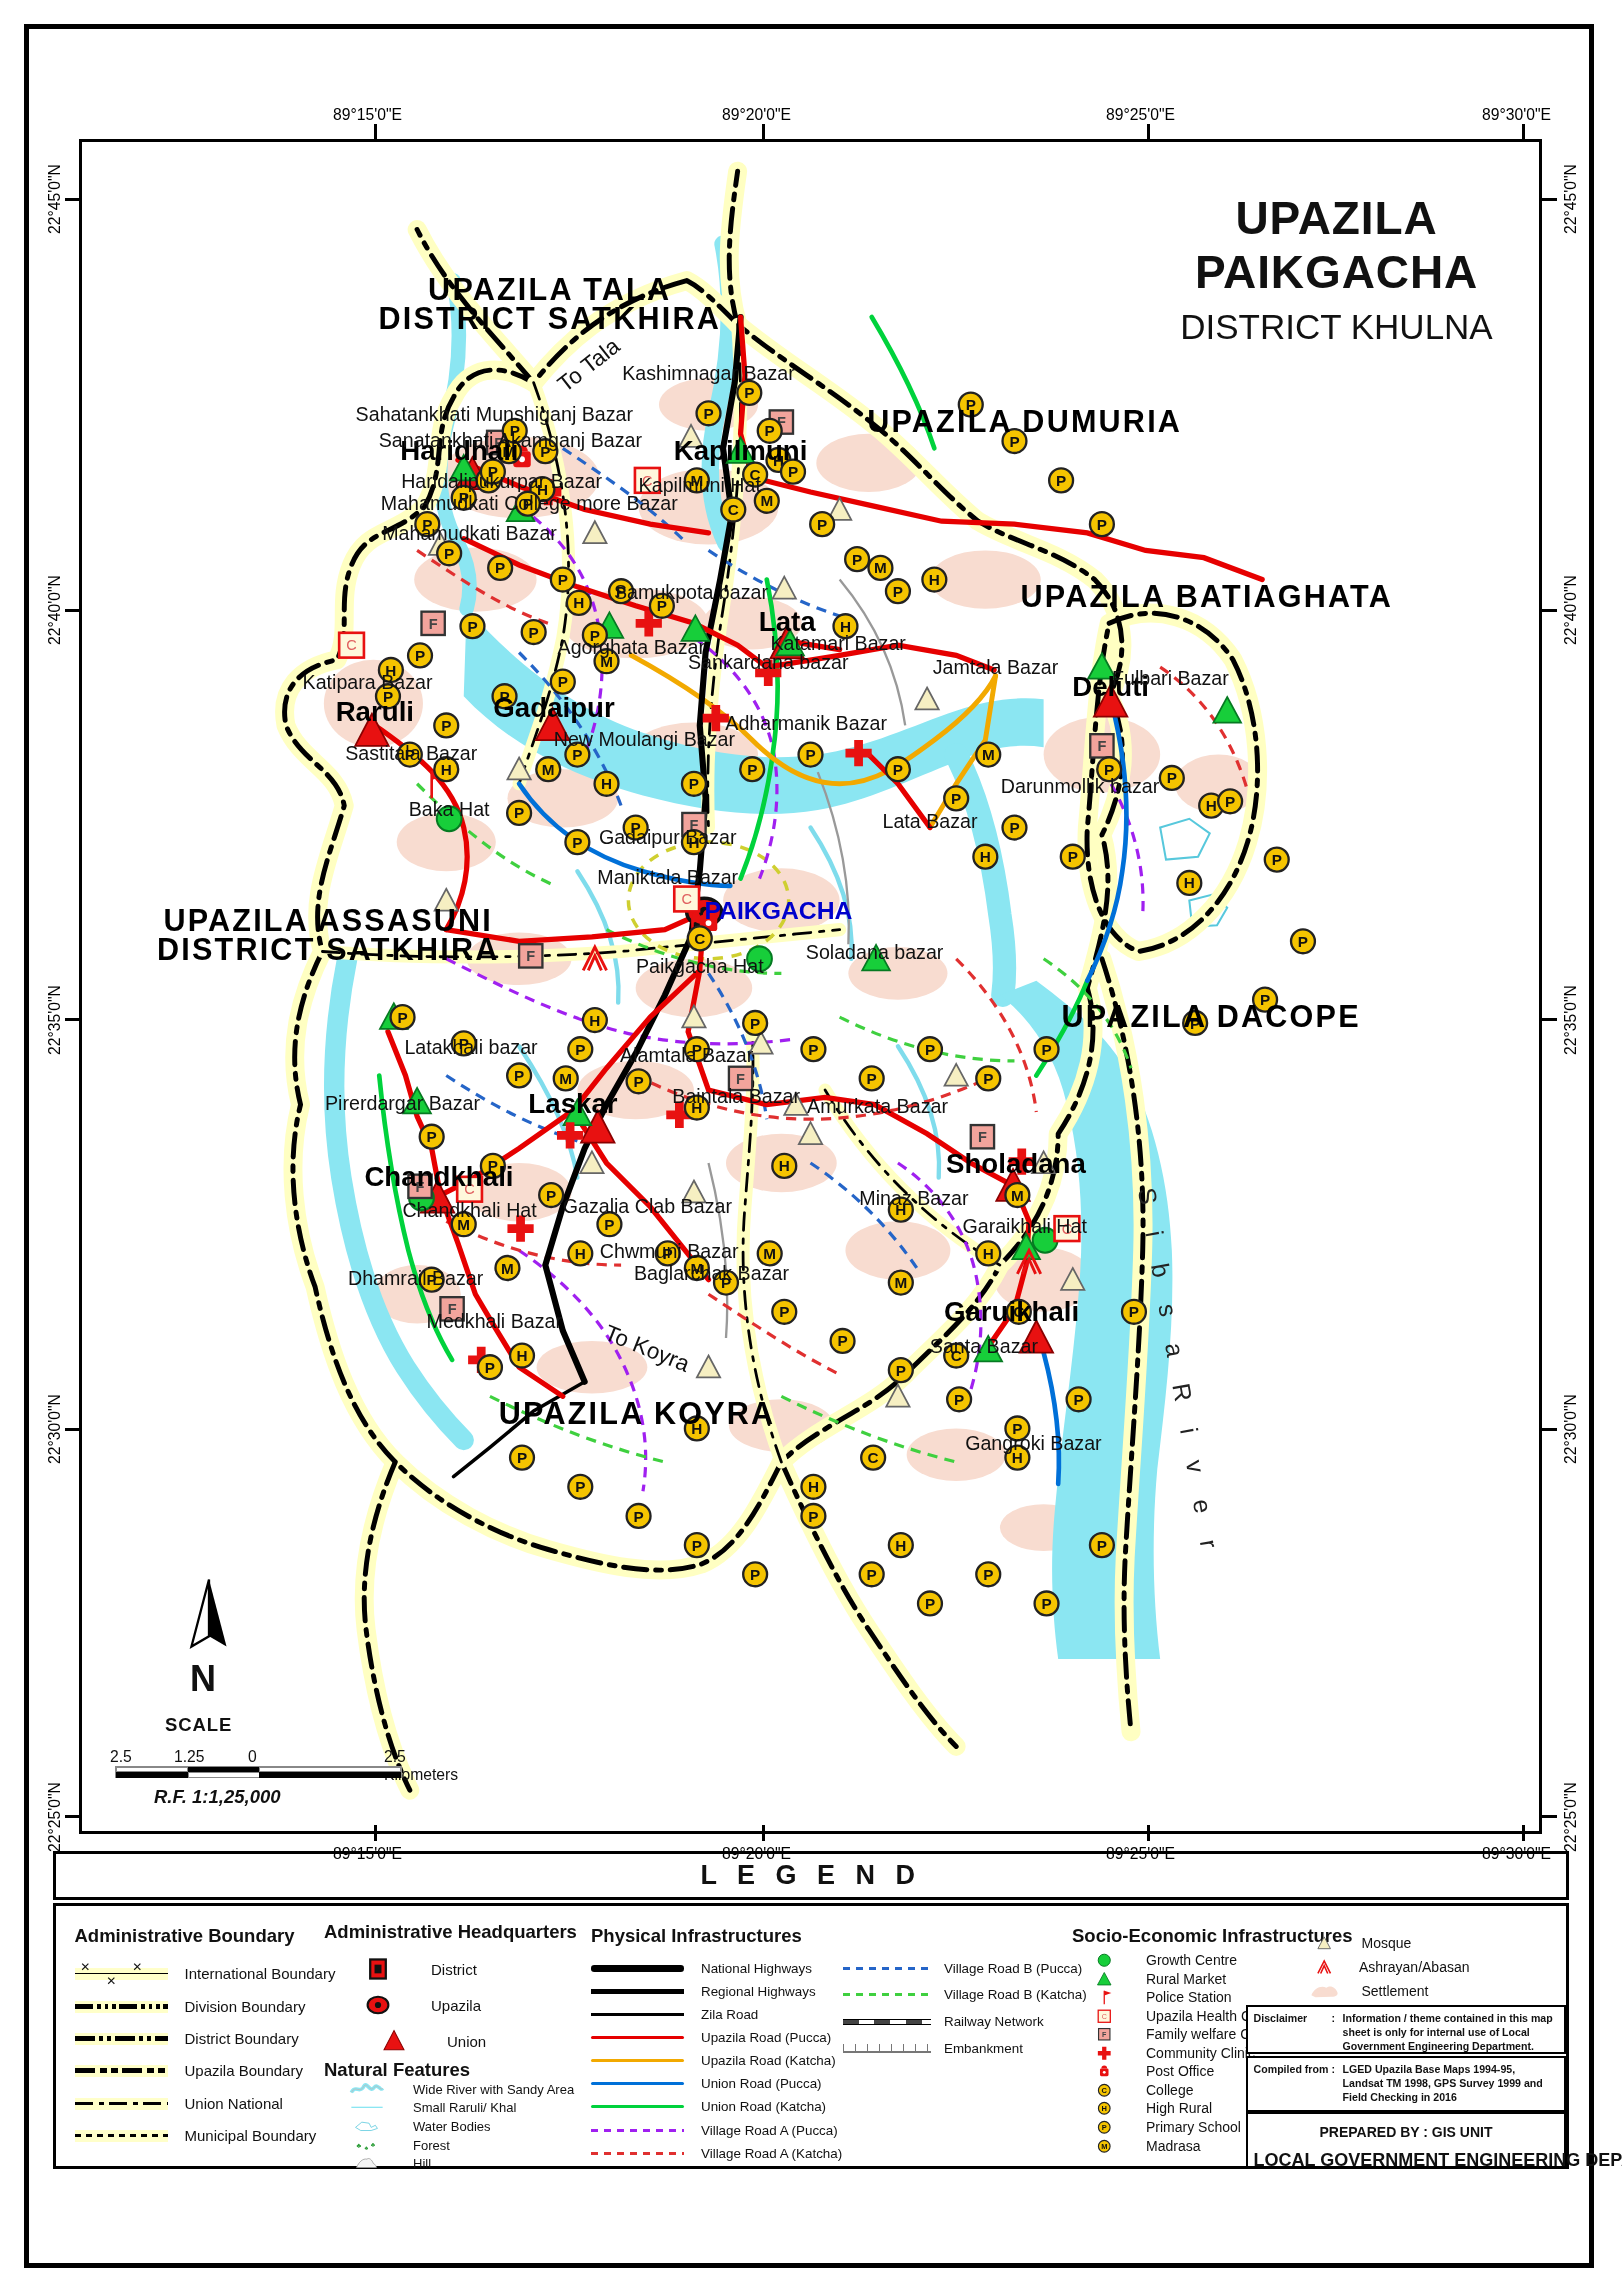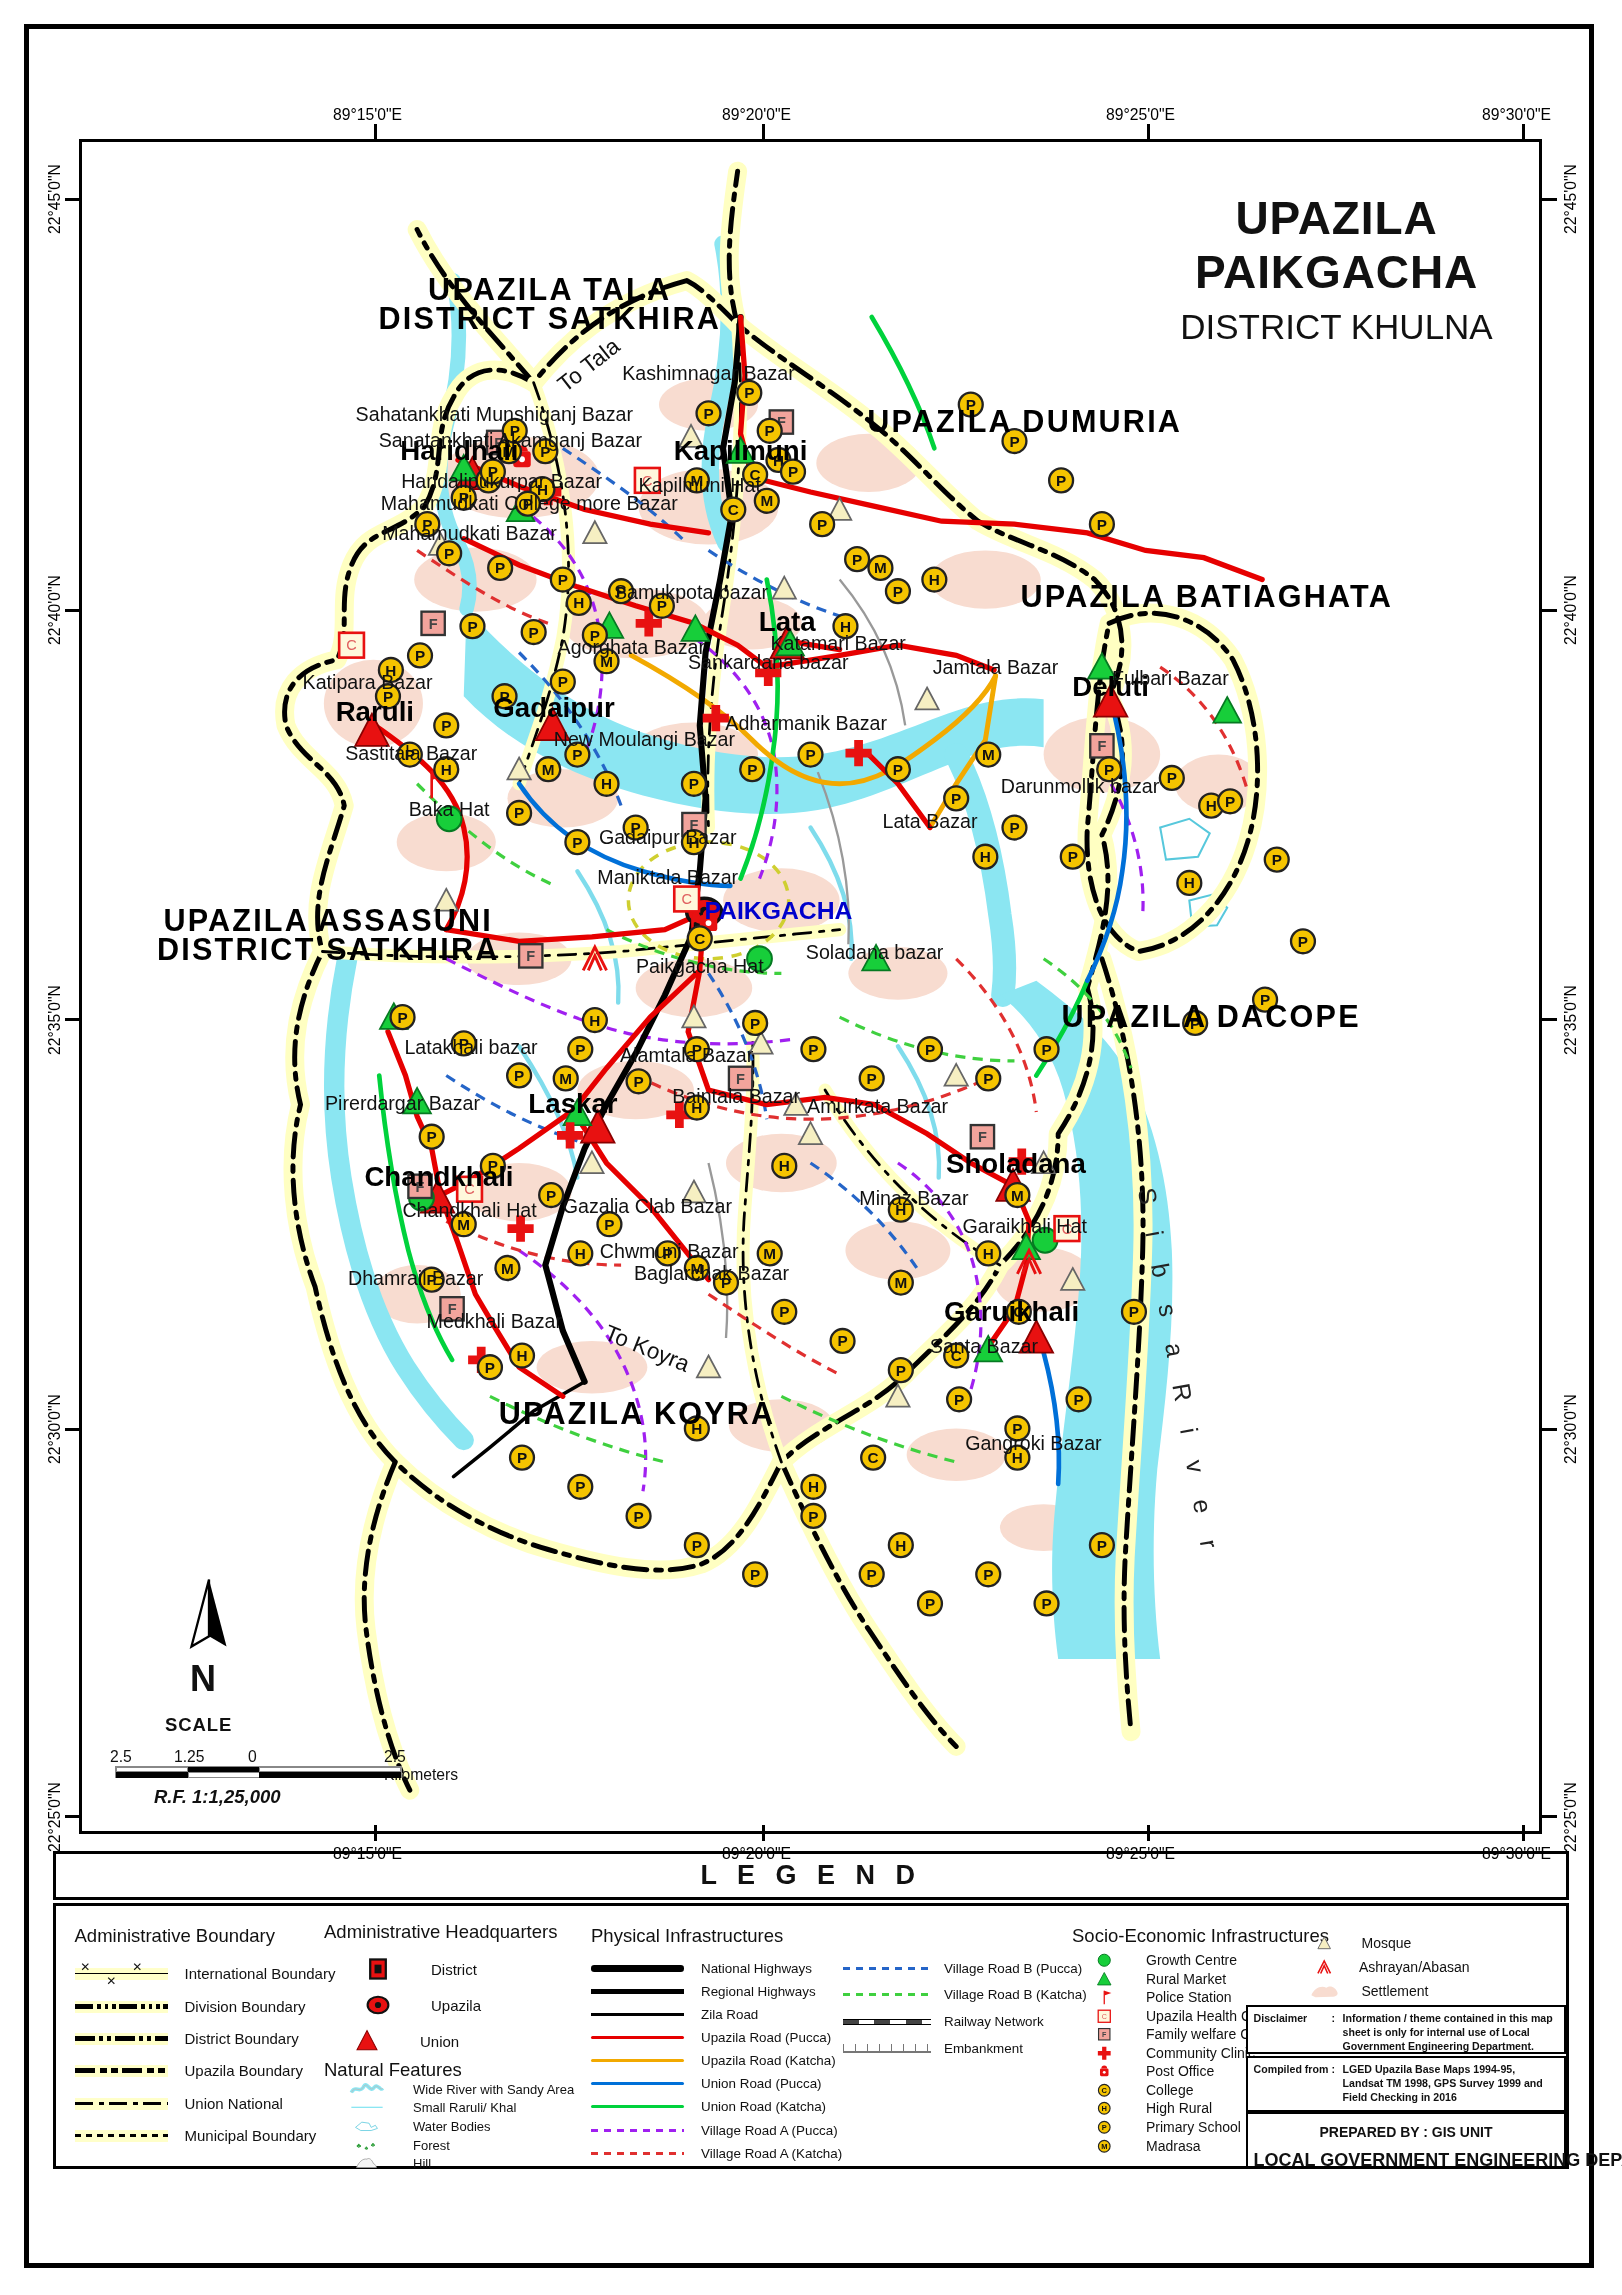--- a/index.html
+++ b/index.html
@@ -53,21 +53,21 @@
   #sbar{position:relative;margin-left:4.6px;width:287px;height:12px;border:0.9px solid #888;box-sizing:border-box;}
   .sb{position:absolute;top:0;height:5.1px;}
   .sb2{position:absolute;top:5.1px;height:5.1px;}
   #sticks{position:relative;height:18.5px;margin-left:0;font-size:15.7px;}
   #sticks span{position:absolute;}
   #rf{font-size:18.5px;font-weight:bold;font-style:italic;margin:7.4px 0 0 44px;}
   
   #legend-strip{position:absolute;left:53px;top:1851px;width:1516px;height:49px;border:3.7px solid #000;box-sizing:border-box;display:flex;align-items:center;justify-content:center;}
   #legend-strip span{font-size:27px;font-weight:bold;letter-spacing:6.5px;}
   #legend-box{position:absolute;left:53px;top:1903px;width:1516px;height:266px;border:3.7px solid #000;box-sizing:border-box;}
-  .lg-h{position:absolute;font-size:18.5px;font-weight:normal;white-space:nowrap;}
+  .lg-h{position:absolute;font-size:18.5px;font-weight:bold;white-space:nowrap;}
   .lg-item{position:absolute;display:flex;align-items:center;}
   .lg-item .lab{font-size:15px;white-space:nowrap;}
   .swwrap{width:97px;display:flex;justify-content:flex-start;align-items:center;margin-right:13px;}
   .sw{position:relative;width:93px;height:12px;background:#FFFFC9;display:flex;align-items:center;}
   .sw .ln{width:100%;}
   .ln-intl{height:1.9px;background:#000;}
   .xmarks{position:absolute;left:0;top:-7.4px;width:100%;text-align:center;font-size:12px;letter-spacing:19.4px;font-weight:bold;}
   .ln-division{height:4.2px;background:repeating-linear-gradient(90deg,#000 0 18.5px,transparent 18.5px 22px,#000 22px 26px,transparent 26px 30px,#000 30px 33px,transparent 33px 37px,#000 37px 41px,transparent 41px 44px);}
   .ln-district{height:4.2px;background:repeating-linear-gradient(90deg,#000 0 20.4px,transparent 20.4px 24px,#000 24px 28px,transparent 28px 32px,#000 32px 36px,transparent 36px 40px);}
   .ln-upazila{height:4.2px;background:repeating-linear-gradient(90deg,#000 0 20.4px,transparent 20.4px 25px,#000 25px 31.5px,transparent 31.5px 36px,#000 36px 43px,transparent 43px 47px);}
@@ -1237,21 +1237,21 @@
         </div>
         <div class="lg-item" style="left:296px;top:86px">
      <span style="width:51px;display:flex;justify-content:center">
             <svg class="lic" width="26" height="26" viewBox="-15 -15 30 30">
               <ellipse rx="12" ry="9.5" fill="#E81111" stroke="#111" stroke-width="2.4"></ellipse>
               <circle r="3.6" fill="#111"></circle>
             </svg>
           </span>
      <span class="lab" style="margin-left:28px">Upazila</span>
         </div>
-        <div class="lg-item" style="left:285px;top:122px">
+        <div class="lg-item" style="left:312px;top:122px">
      <span style="width:51px;display:flex;justify-content:center">
             <svg class="lic" width="26" height="26" viewBox="-15 -15 30 30">
               <path d="M0,-12 L11.5,10 L-11.5,10 Z" fill="#E81111" stroke="#8B0000" stroke-width="1.2"></path>
             </svg>
           </span>
      <span class="lab" style="margin-left:28px">Union</span>
         </div>
       </div>
     <div class="lg-h" style="left:268px;top:153px">Natural Features</div>
     <div id="lg-natural">

